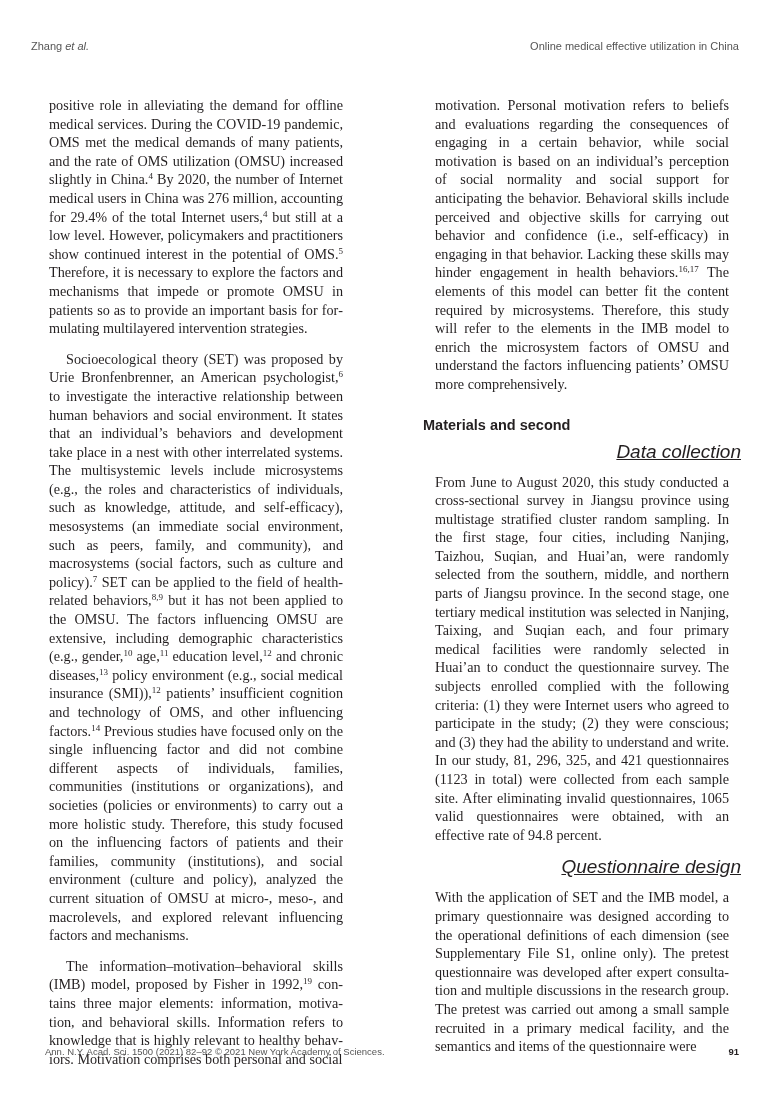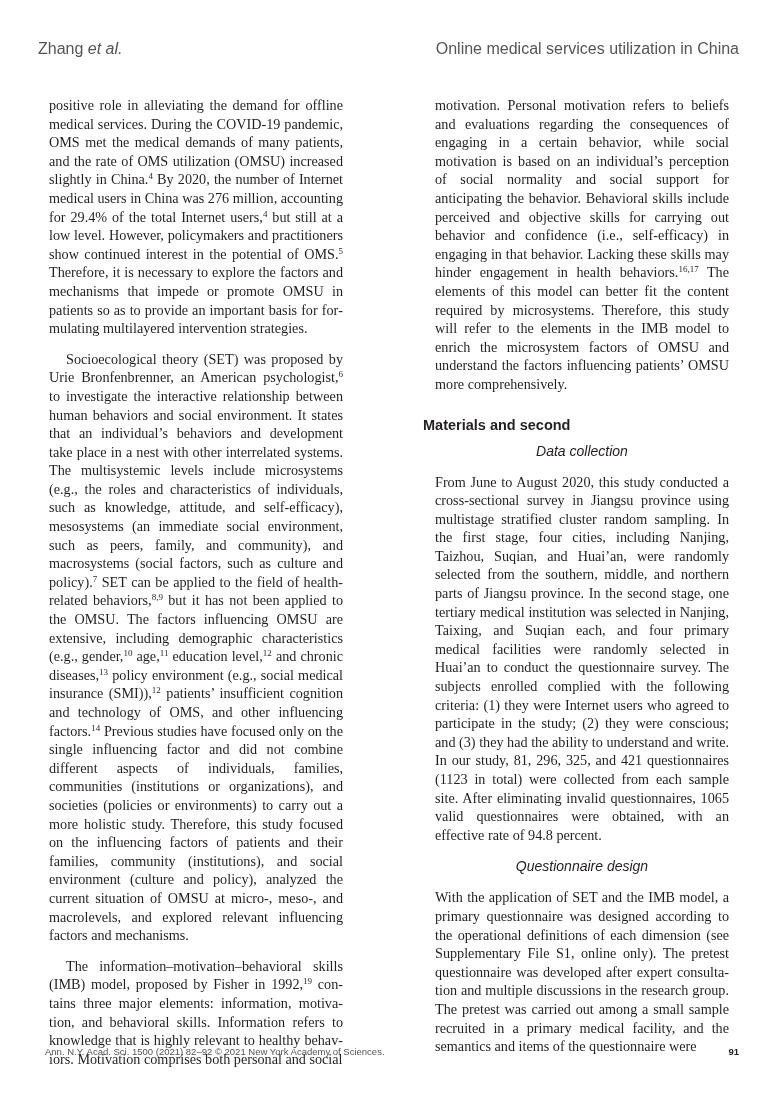--- a/index.html
+++ b/index.html
@@ -1,54 +1,54 @@
 <!DOCTYPE html>
 <html><head>
 <meta charset="utf-8">
 <style>
   html, body { margin: 0; padding: 0; background: #ffffff; }
   body { width: 784px; height: 1120px; position: relative; overflow: hidden; color: #231f20; }
   .running-head {
-    position: absolute; top: 40px; left: 38px; right: 45px; height: 16px;
-    font-family: "Liberation Sans", sans-serif; font-size: 16px; color: #555;
+    position: absolute; top: 40px; left: 31px; right: 45px; height: 16px;
+    font-family: "Liberation Sans", sans-serif; font-size: 11px; color: #555;
   }
   .running-head .left { position: absolute; left: 0; top: 0; }
   .running-head .right { position: absolute; right: 0; top: 0; }
   .col {
     position: absolute; top: 84px; width: 318px;
     font-family: "Liberation Serif", serif; font-size: 14.2px; line-height: 18.6px;
     text-align: justify; hyphens: manual;
   }
   .col-left { left: 37px; }
   .col-right { left: 423px; }
   p { margin: 12px; }
   p.indent { text-indent: 17px; }
   sup { font-size: 9px; line-height: 0; vertical-align: 5px; }
   h2 {
     font-family: "Liberation Sans", sans-serif; font-weight: bold; font-size: 14.5px;
     margin: 22px 0 8px 0; line-height: 18px; text-align: left;
   }
   h3 {
     font-family: "Liberation Sans", sans-serif; font-style: italic; font-weight: normal;
-    font-size: 14px; margin: 0 0 0 0; line-height: 19px; text-align: center;
+    font-size: 19px; margin: 0 0 0 0; line-height: 19px; text-align: right; text-decoration: underline;
   }
   h3.spaced { margin-top: 13px; }
   .footer {
     position: absolute; top: 1046px; left: 45px; right: 45px; height: 14px;
     font-family: "Liberation Sans", sans-serif; font-size: 9.5px; color: #555;
   }
   .footer .left { position: absolute; left: 0; top: 0; text-align: center; }
   .footer .right { position: absolute; right: 0; top: 0; font-weight: bold; color: #231f20; }
 </style>
 </head>
 <body>
 
 <div class="running-head">
   <span class="left"><span>Zhang </span><i>et al.</i></span>
-  <span class="right">Online medical services utilization in China</span>
+  <span class="right">Online medical effective utilization in China</span>
 </div>
 
 <div class="col col-left">
   <p><span>positive role in alleviating the demand for offline medical services. During the COVID-19 pandemic, OMS met the medical demands of many patients, and the rate of OMS utilization (OMSU) increased slightly in China.</span><sup>4</sup><span> By 2020, the number of Internet medical users in China was 276 million, accounting for 29.4% of the total Internet users,</span><sup>4</sup><span> but still at a low level. However, policymakers and practitioners show continued interest in the potential of OMS.</span><sup>5</sup><span> Therefore, it is necessary to explore the factors and mechanisms that impede or promote OMSU in patients so as to provide an important basis for for­mulating multilayered intervention strategies.</span></p>
   <p class="indent"><span>Socioecological theory (SET) was proposed by Urie Bronfenbrenner, an American psychologist,</span><sup>6</sup><span> to investigate the interactive relationship between human behaviors and social environment. It states that an individual’s behaviors and development take place in a nest with other interrelated systems. The multisystemic levels include microsystems (e.g., the roles and characteristics of individuals, such as knowledge, attitude, and self-efficacy), mesosys­tems (an immediate social environment, such as peers, family, and community), and macrosystems (social factors, such as culture and policy).</span><sup>7</sup><span> SET can be applied to the field of health-related behaviors,</span><sup>8,9</sup><span> but it has not been applied to the OMSU. The factors influencing OMSU are extensive, including demo­graphic characteristics (e.g., gender,</span><sup>10</sup><span> age,</span><sup>11</sup><span> edu­cation level,</span><sup>12</sup><span> and chronic diseases,</span><sup>13</sup><span> policy envi­ronment (e.g., social medical insurance (SMI)),</span><sup>12</sup><span> patients’ insufficient cognition and technology of OMS, and other influencing factors.</span><sup>14</sup><span> Previous studies have focused only on the single influencing factor and did not combine different aspects of indi­viduals, families, communities (institutions or orga­nizations), and societies (policies or environments) to carry out a more holistic study. Therefore, this study focused on the influencing factors of patients and their families, community (institutions), and social environment (culture and policy), analyzed the current situation of OMSU at micro-, meso-, and macrolevels, and explored relevant influencing factors and mechanisms.</span></p>
   <p class="indent"><span>The information–motivation–behavioral skills (IMB) model, proposed by Fisher in 1992,</span><sup>19</sup><span> con­tains three major elements: information, motiva­tion, and behavioral skills. Information refers to knowledge that is highly relevant to healthy behav­iors. Motivation comprises both personal and social</span></p>
 </div>
 
 <div class="col col-right">
   <p><span>motivation. Personal motivation refers to beliefs and evaluations regarding the consequences of engaging in a certain behavior, while social motiva­tion is based on an individual’s perception of social normality and social support for anticipating the behavior. Behavioral skills include perceived and objective skills for carrying out behavior and confi­dence (i.e., self-efficacy) in engaging in that behav­ior. Lacking these skills may hinder engagement in health behaviors.</span><sup>16,17</sup><span> The elements of this model can better fit the content required by microsystems. Therefore, this study will refer to the elements in the IMB model to enrich the microsystem factors of OMSU and understand the factors influencing patients’ OMSU more comprehensively.</span></p>

